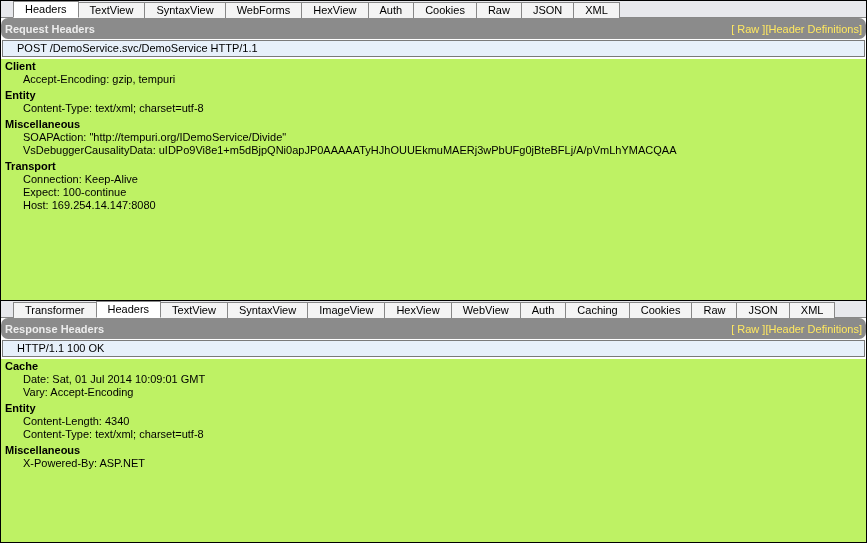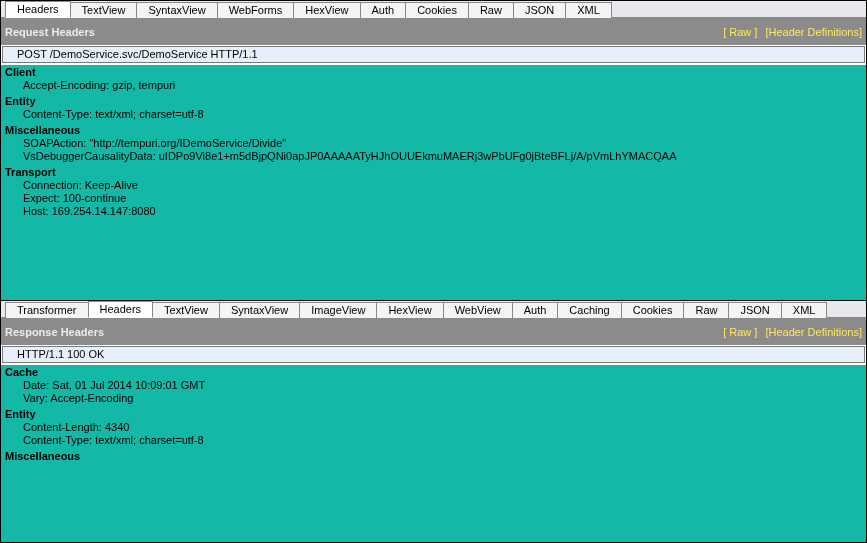--- a/index.html
+++ b/index.html
@@ -33,21 +33,21 @@
     flex: 1;
   }
 
   
   .tabstrip {
     display: flex;
     align-items: flex-end;
     height: 17px;
     background: #e7e8ec;
     border-bottom: 1px solid #888;
-    padding-left: 4px;
+    padding-left: 12px;
     position: relative;
     box-sizing: border-box;
   }
   .tab {
     font-size: 11px;
     line-height: 15px;
     height: 15px;
     padding: 0 11px;
     border: 1px solid #888;
     border-bottom: none;
@@ -68,45 +68,45 @@
   
   .sectionbar {
     background: #8b8b8b;
     color: #ececec;
     font-weight: bold;
     font-size: 11px;
     line-height: 14px;
     padding: 0 4px;
     display: flex;
     align-items: center;
-    height: 27px;
+    height: 21px;
+    border-radius: 7px;
   }
   .sectionbar .title { flex: 0 0 auto; }
   .sectionbar .spacer { flex: 1; }
   .sectionbar a.link {
     color: #ffe860;
     text-decoration: none;
-    margin-left: 8px;
     font-weight: normal;
   }
 
   
   .firstline {
     border: 1px solid #7a7a7a;
     margin: 1px 1px 2px 1px;
     padding: 1px 14px;
     font-size: 11px;
     line-height: 13px;
     background: #e7f0fa;
   }
 
   .content {
     flex: 1;
     overflow: auto;
-    background: #14b8a6;
+    background: #bef264;
     padding: 0 0 14px 0;
   }
   .group {
     margin: 0 0 2px 4px;
   }
   .group-title {
     font-weight: bold;
     font-size: 11px;
     line-height: 14px;
     margin: 0 0 0 0;
@@ -195,17 +195,18 @@
           <div class="line">Date: Sat, 01 Jul 2014 10:09:01 GMT</div>
           <div class="line">Vary: Accept-Encoding</div>
         </div>
         <div class="group">
           <div class="group-title">Entity</div>
           <div class="line">Content-Length: 4340</div>
           <div class="line">Content-Type: text/xml; charset=utf-8</div>
         </div>
         <div class="group">
           <div class="group-title">Miscellaneous</div>
+          <div class="line">X-Powered-By: ASP.NET</div>
         </div>
       </div>
   </div>
 
 </div>
 
 </body></html>

